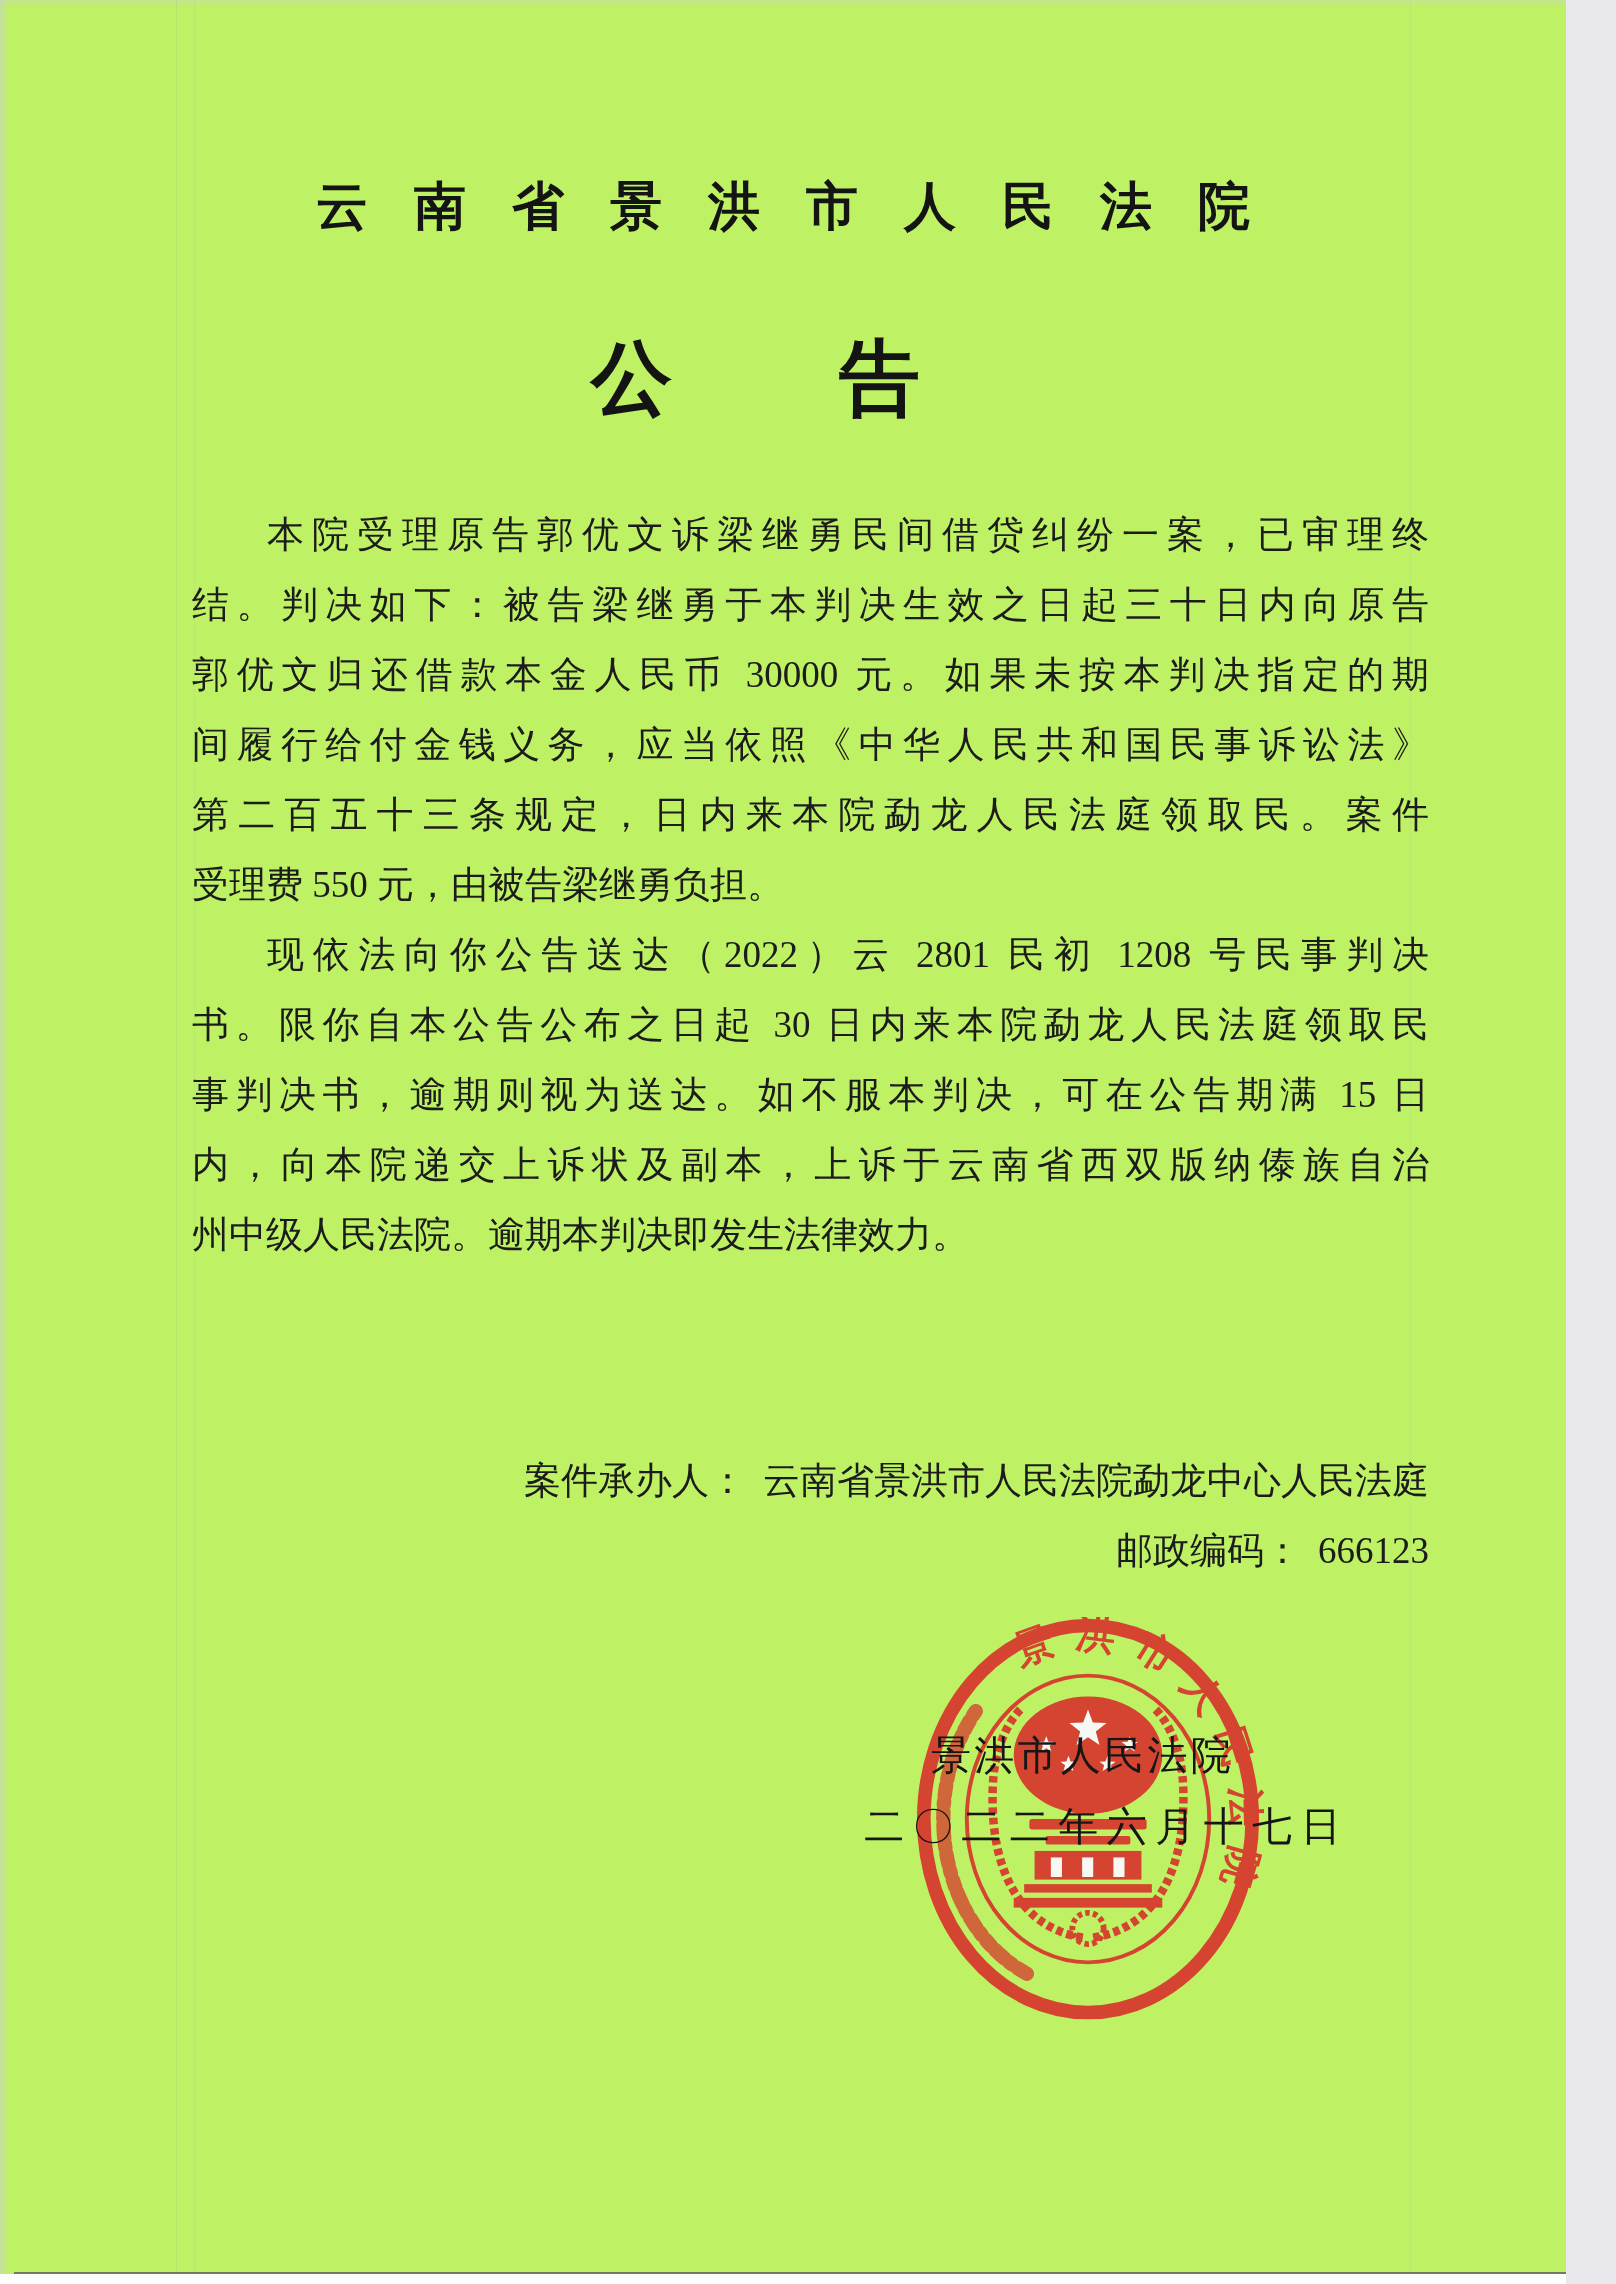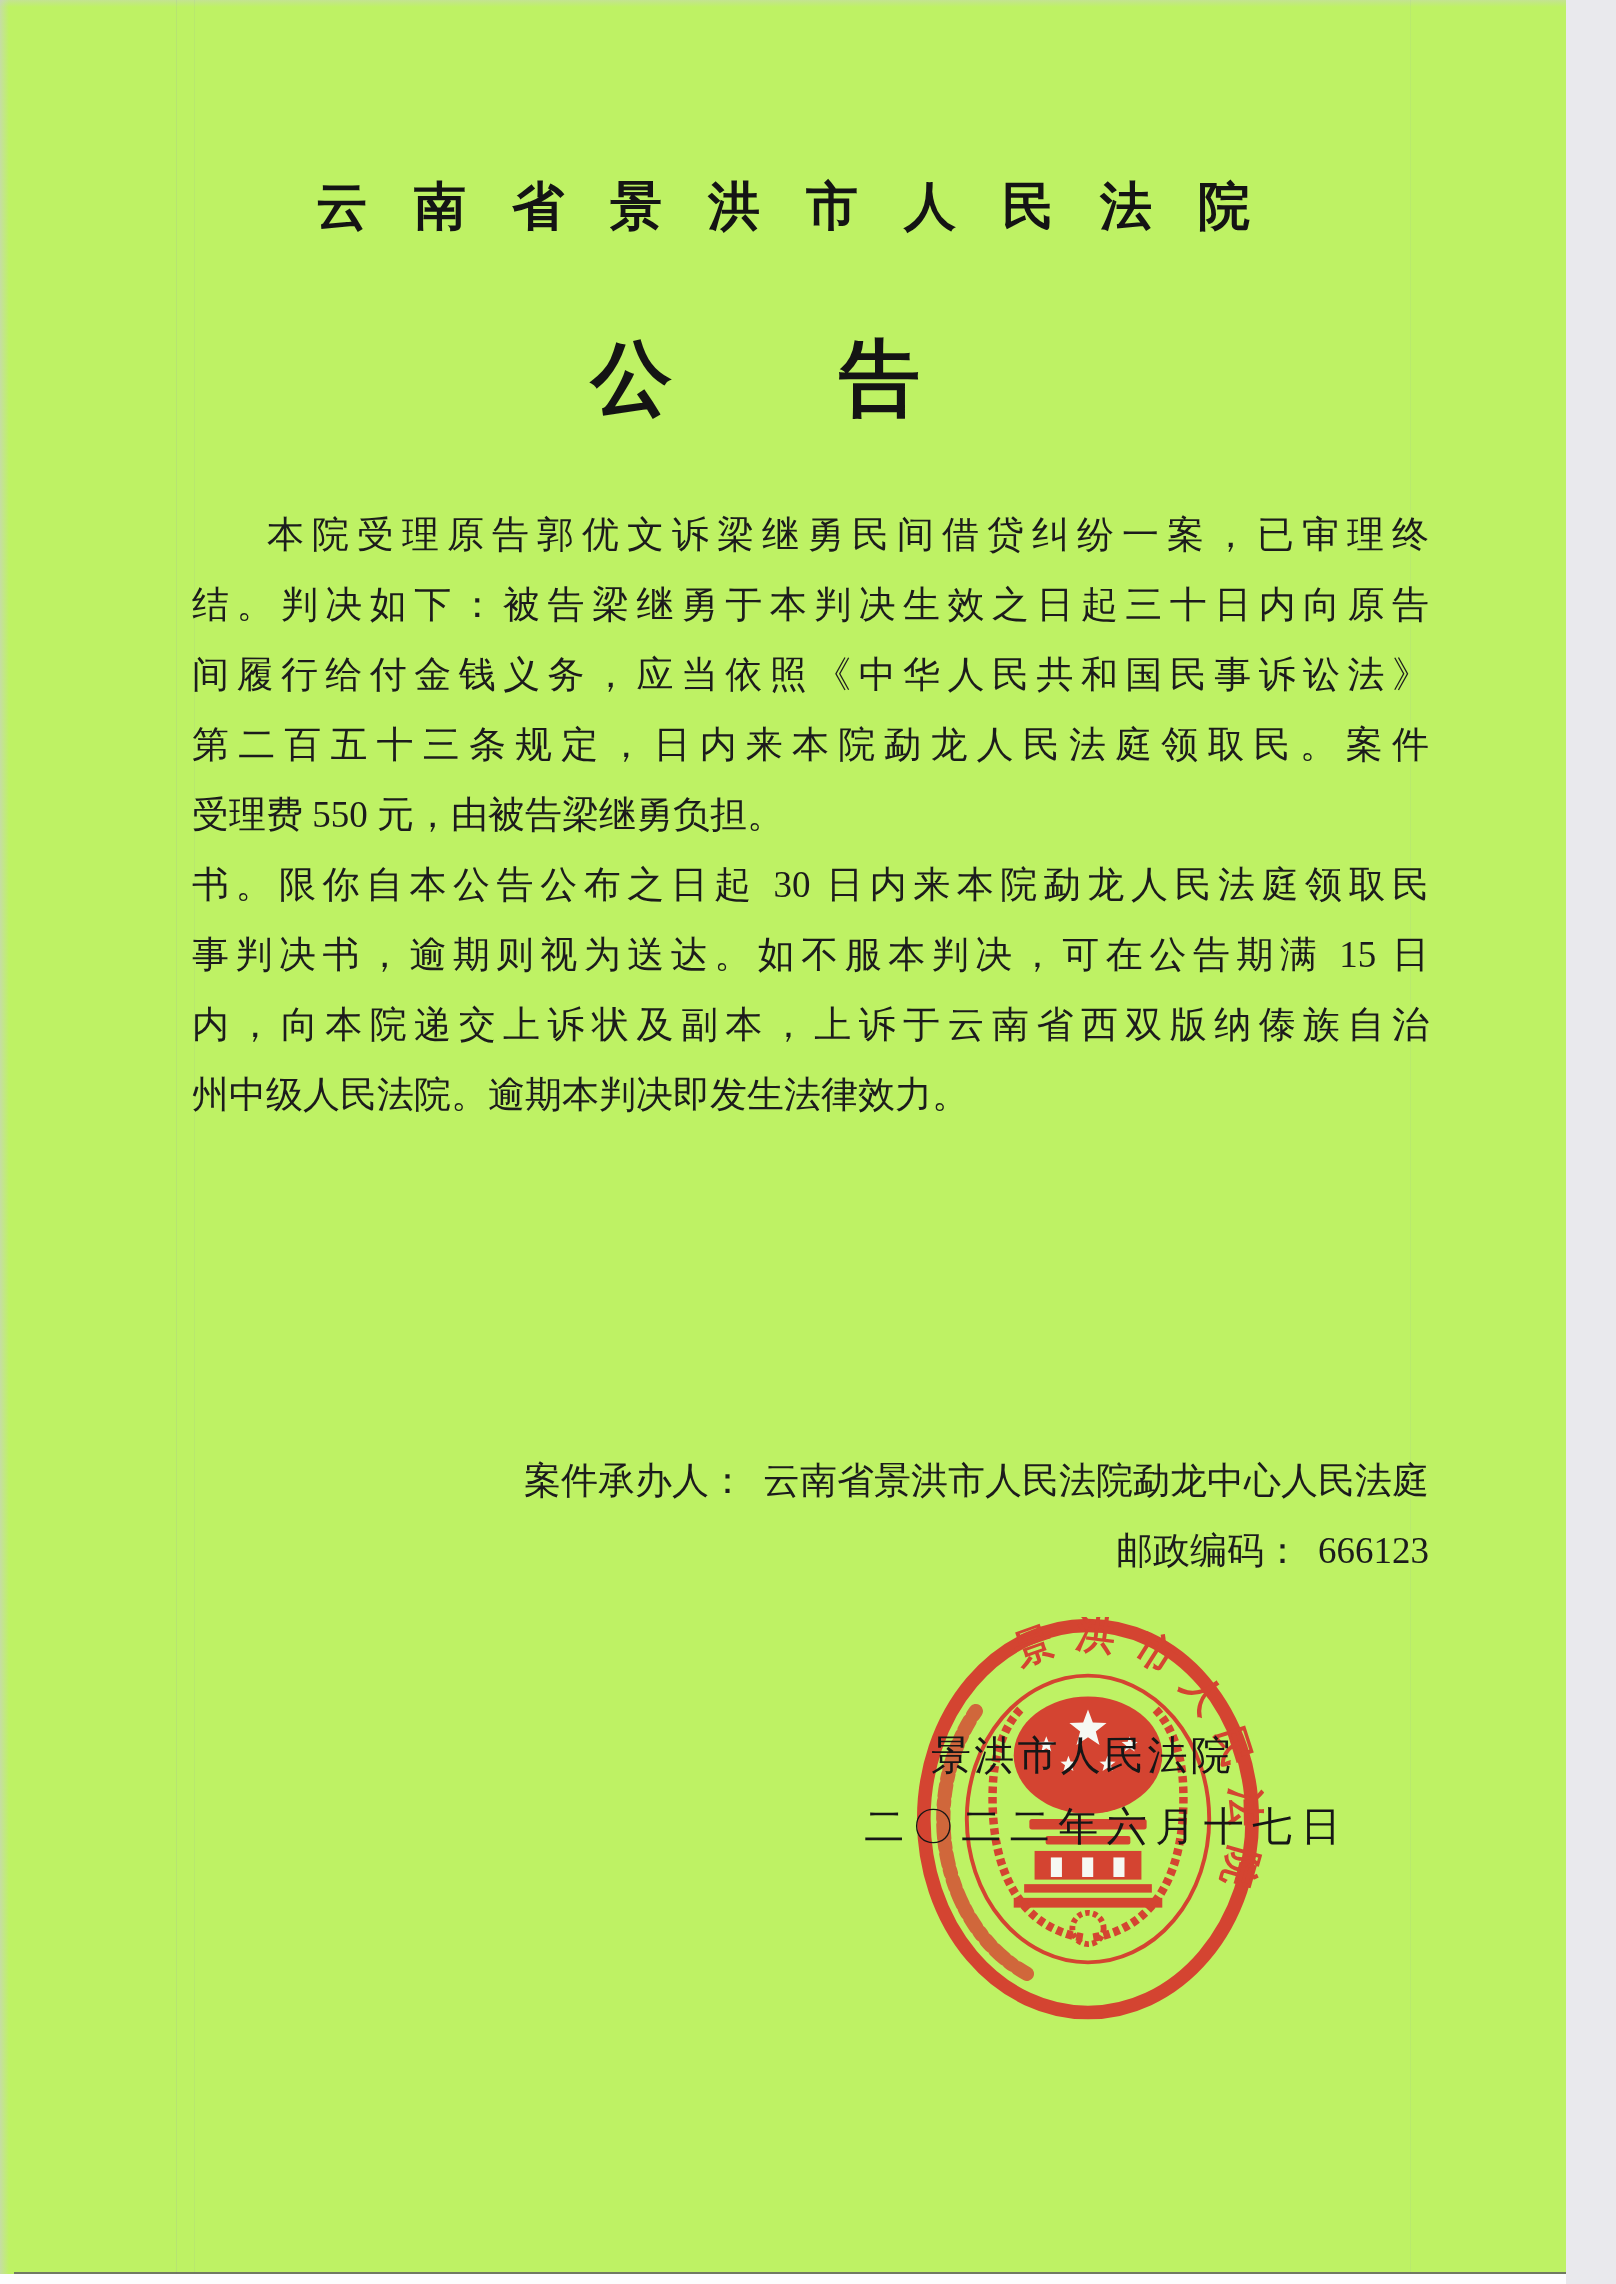--- a/index.html
+++ b/index.html
@@ -76,23 +76,25 @@
   <div class="vline c"></div>
   <div class="bottom-edge"></div>
   <div class="below-edge"></div>
 
   <h1 class="court-title">云南省景洪市人民法院</h1>
   <h2 class="doc-type">公告</h2>
 
   <div class="body-block">
     <div class="bline indent just">本院受理原告郭优文诉梁继勇民间借贷纠纷一案，已审理终</div>
     <div class="bline just">结。判决如下：被告梁继勇于本判决生效之日起三十日内向原告</div>
+    <div class="bline just">郭优文归还借款本金人民币 30000 元。如果未按本判决指定的期</div>
     <div class="bline just">间履行给付金钱义务，应当依照《中华人民共和国民事诉讼法》</div>
     <div class="bline just">第二百五十三条规定，日内来本院勐龙人民法庭领取民。案件</div>
     <div class="bline">受理费 550 元，由被告梁继勇负担。</div>
+    <div class="bline indent just">现依法向你公告送达（2022）云 2801 民初 1208 号民事判决</div>
     <div class="bline just">书。限你自本公告公布之日起 30 日内来本院勐龙人民法庭领取民</div>
     <div class="bline just">事判决书，逾期则视为送达。如不服本判决，可在公告期满 15 日</div>
     <div class="bline just">内，向本院递交上诉状及副本，上诉于云南省西双版纳傣族自治</div>
     <div class="bline">州中级人民法院。逾期本判决即发生法律效力。</div>
   </div>
 
   <div class="footer-block">
     <div class="fline">
       <span>案件承办人：</span><span class="value">云南省景洪市人民法院勐龙中心人民法庭</span>
     </div>

